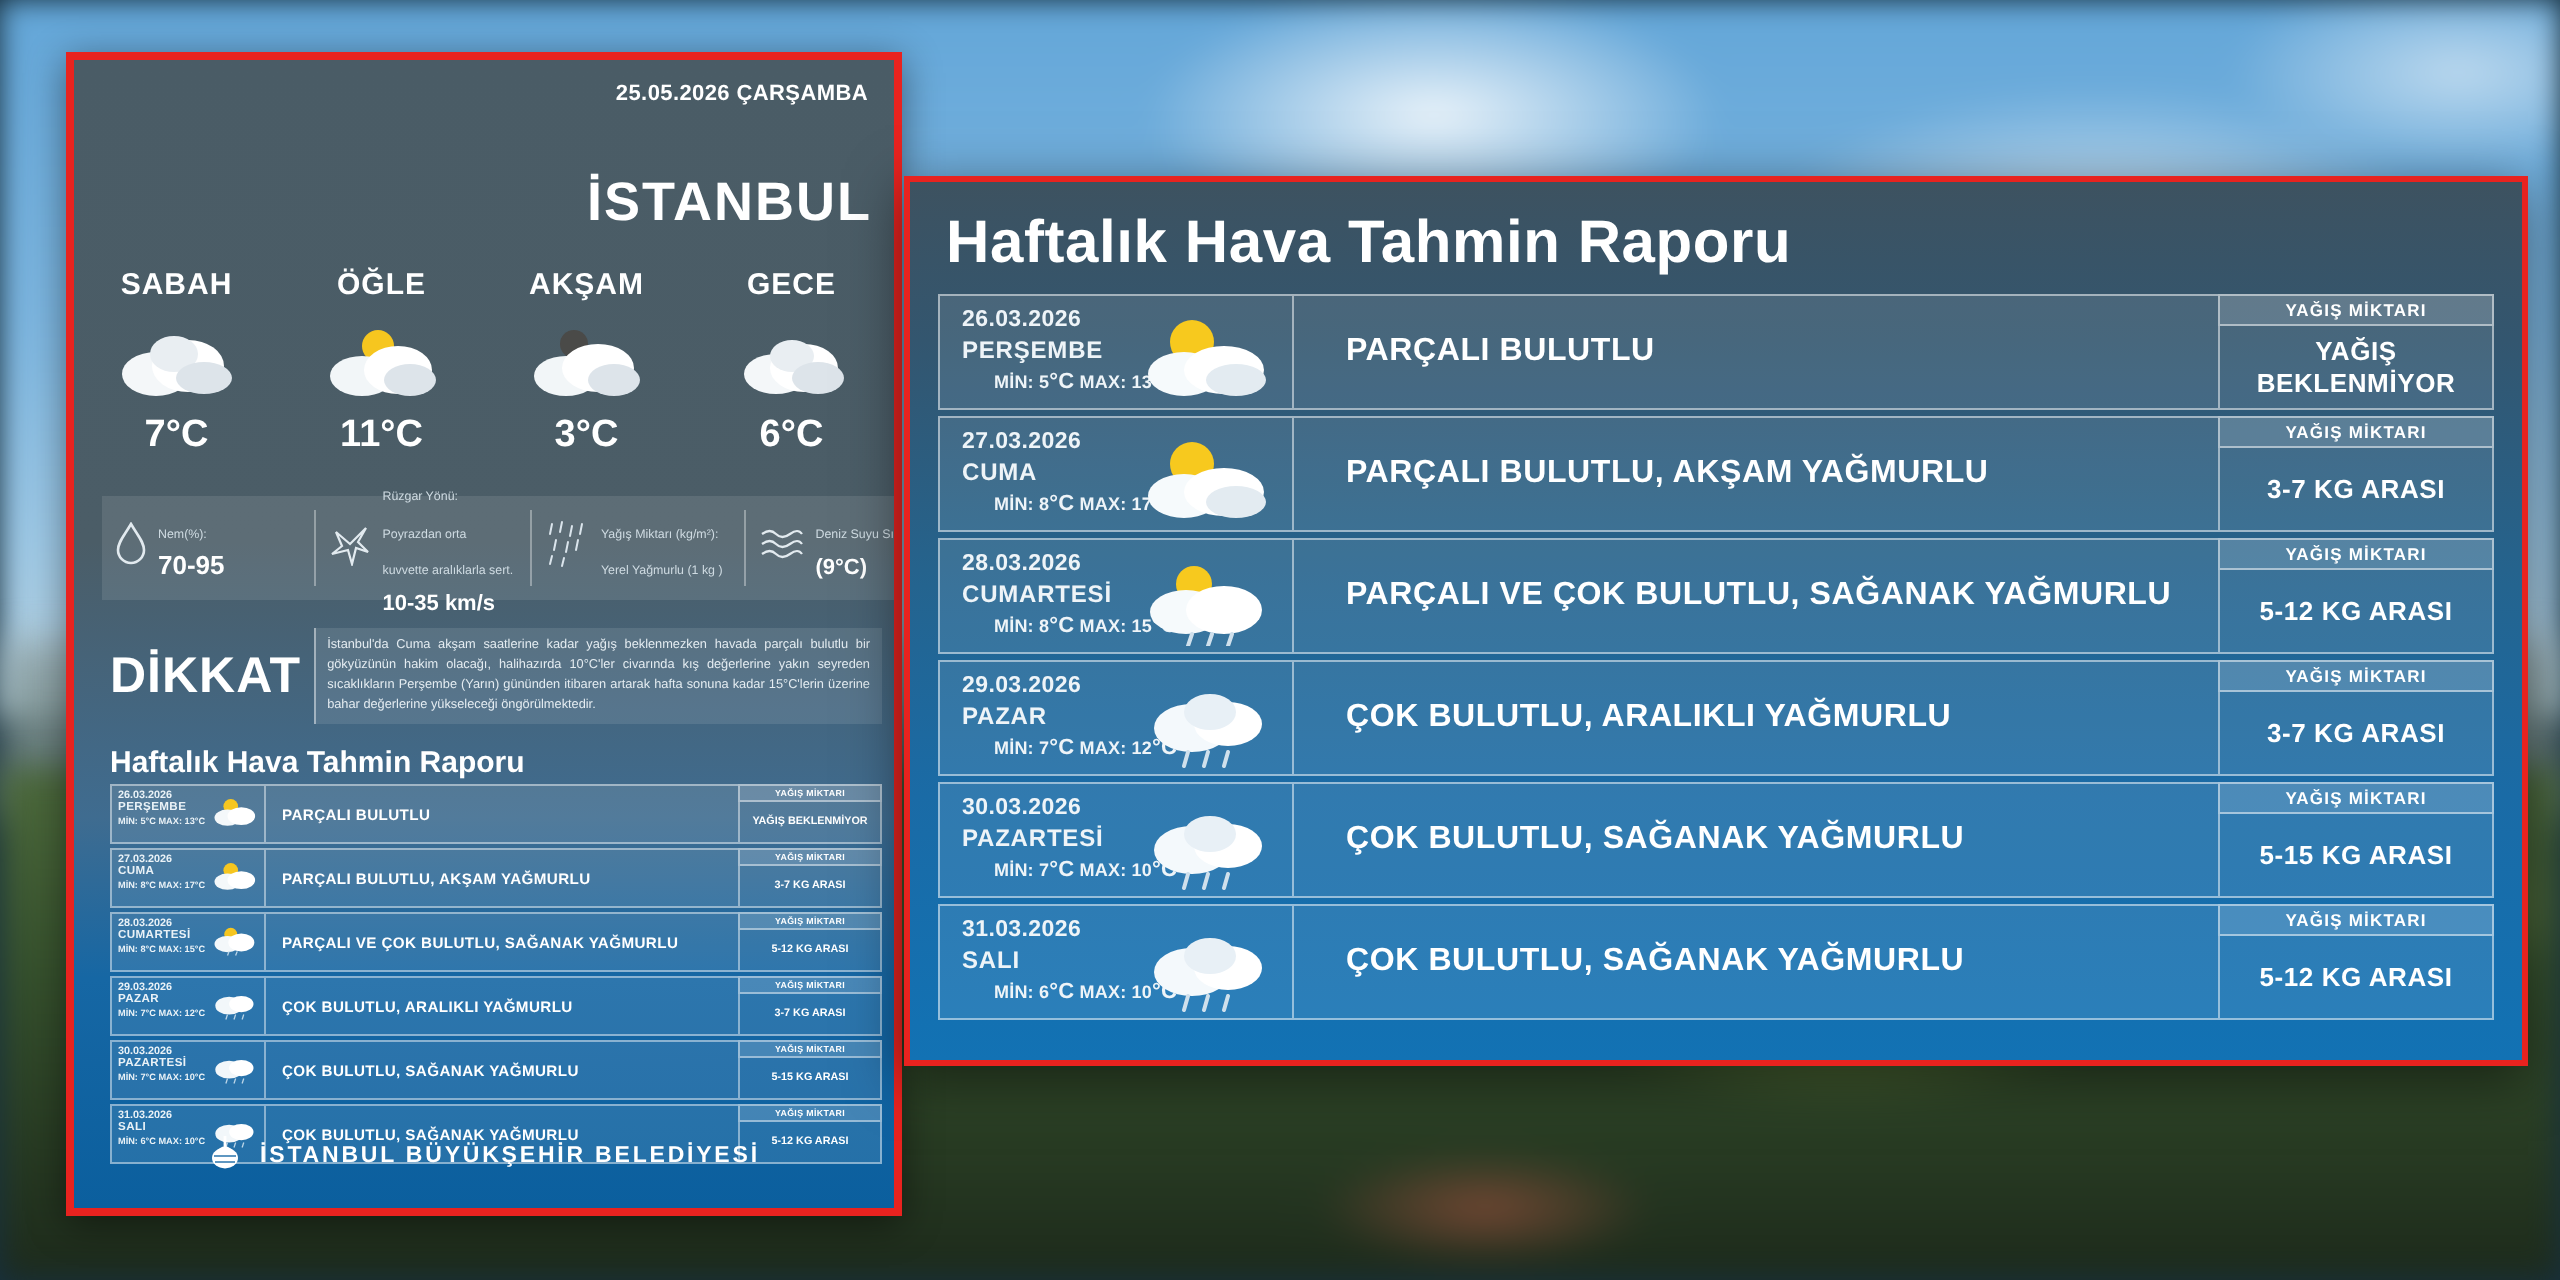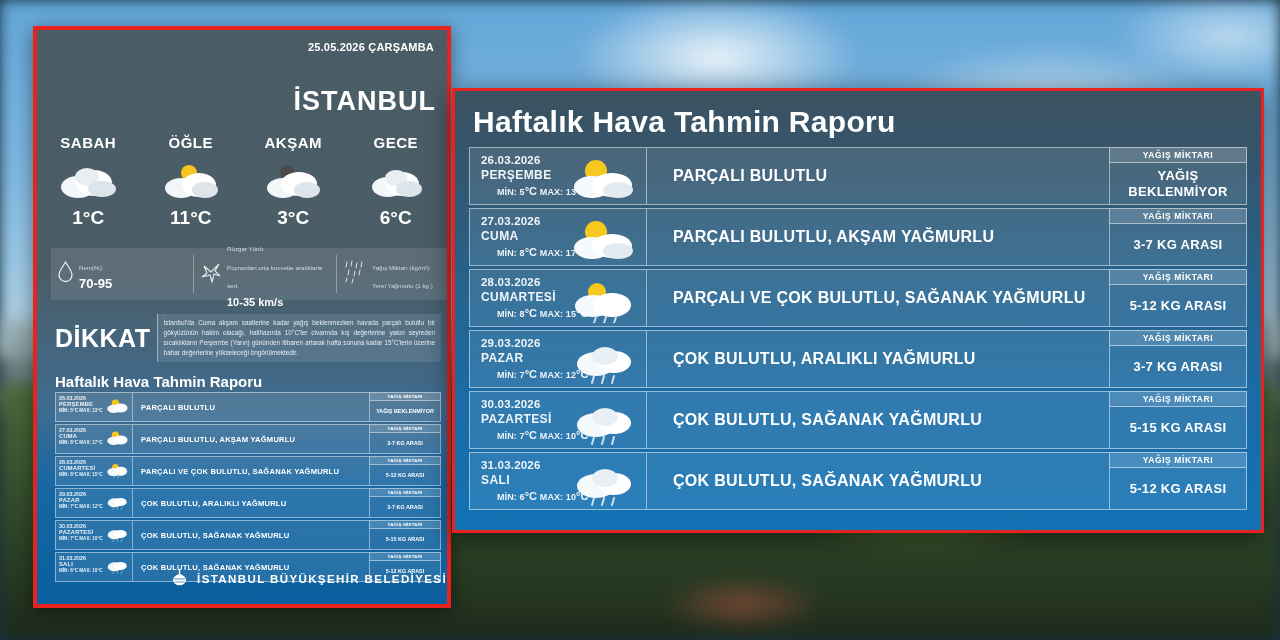--- a/index.html
+++ b/index.html
@@ -124,21 +124,21 @@
     background:rgba(255,255,255,.22);border:1px solid rgba(255,255,255,.45);box-sizing:border-box;
     color:#fff;font-size:4.4px;font-weight:bold;text-align:center;padding:1px 0;letter-spacing:.2px;
   }
   .mini-prec-v{
     flex:1;background:rgba(255,255,255,.10);border:1px solid rgba(255,255,255,.45);
     border-top:none;box-sizing:border-box;color:#fff;font-size:5.4px;font-weight:bold;
     display:flex;align-items:center;justify-content:center;text-align:center;line-height:1.25;
   }
 
   
-  .footer{position:absolute;left:0;bottom:14px;width:100%;display:flex;align-items:center;justify-content:flex-end;gap:9px;}
+  .footer{position:absolute;left:0;bottom:14px;width:100%;display:flex;align-items:center;justify-content:center;gap:9px;}
   .footer-txt{color:#fff;font-size:11.5px;font-weight:bold;letter-spacing:1.4px;}
 
   
   .overlay{
     position:absolute;left:452px;top:88px;width:812px;height:445px;
     border:3px solid #e8231f;box-sizing:border-box;
     background:linear-gradient(180deg,#3d5260 0%,#33566f 18%,#24648f 46%,#1a6ba6 70%,#1272b4 100%);
     box-shadow:0 6px 26px rgba(0,0,0,.5);overflow:hidden;
   }
   .ov-title{color:#fff;font-size:30px;font-weight:bold;letter-spacing:.3px;margin:14px 0 8px 18px;}
@@ -188,21 +188,21 @@
     <div class="part">
       <div class="part-label">SABAH</div>
       <div class="part-icon">
         <svg width="64" height="40" viewBox="0 0 64 40">
             <ellipse cx="22" cy="26" rx="17" ry="11" fill="#f4f7f9"></ellipse>
             <ellipse cx="38" cy="22" rx="18" ry="13" fill="#ffffff"></ellipse>
             <ellipse cx="31" cy="16" rx="12" ry="9" fill="#e9eef2"></ellipse>
             <ellipse cx="46" cy="28" rx="14" ry="8" fill="#dde4ea"></ellipse>
           </svg>
       </div>
-      <div class="part-temp">1°C</div>
+      <div class="part-temp">7°C</div>
     </div>
     <div class="part">
       <div class="part-label">ÖĞLE</div>
       <div class="part-icon">
         <svg width="64" height="40" viewBox="0 0 64 40">
             <circle cx="30" cy="12" r="8" fill="#f6c61f"></circle>
             <ellipse cx="22" cy="27" rx="16" ry="10" fill="#f2f6f8"></ellipse>
             <ellipse cx="40" cy="24" rx="17" ry="12" fill="#ffffff"></ellipse>
             <ellipse cx="46" cy="29" rx="13" ry="8" fill="#dde4ea"></ellipse>
           </svg>
@@ -273,20 +273,35 @@
               <line x1="3" y1="18" x2="2" y2="22"></line>
               <line x1="9" y1="19" x2="8" y2="23"></line>
           </g>
         </svg>
       </span>
       <span class="info-txt">
         <span class="info-k">Yağış Miktarı (kg/m²):</span><br>
         <span class="info-k">Yerel Yağmurlu (1 kg )</span>
       </span>
     </div>
+    <div class="info-cell">
+      <span>
+        <svg width="22" height="18" viewBox="0 0 22 18">
+            <g fill="none" stroke="#e2eaef" stroke-width="1.1">
+          <path d="M1 4 q4 -3 7 0 t7 0 t6 0"></path>
+              <path d="M1 9 q4 -3 7 0 t7 0 t6 0"></path>
+              <path d="M1 14 q4 -3 7 0 t7 0 t6 0"></path>
+        </g>
+          </svg>
+      </span>
+      <span class="info-txt">
+        <span class="info-k">Deniz Suyu Sıcaklığı:</span><br>
+        <span class="info-v sm">(9°C)</span>
+      </span>
+    </div>
   </div>
 
   <div class="dikkat">
     <div class="dikkat-title">DİKKAT</div>
     <div class="dikkat-body">İstanbul'da Cuma akşam saatlerine kadar yağış beklenmezken havada parçalı bulutlu bir gökyüzünün hakim olacağı, halihazırda 10°C'ler civarında kış değerlerine yakın seyreden sıcaklıkların Perşembe (Yarın) gününden itibaren artarak hafta sonuna kadar 15°C'lerin üzerine bahar değerlerine yükseleceği öngörülmektedir.</div>
   </div>
 
   <div class="mini-title">Haftalık Hava Tahmin Raporu</div>
 
   <div class="mini-table">

